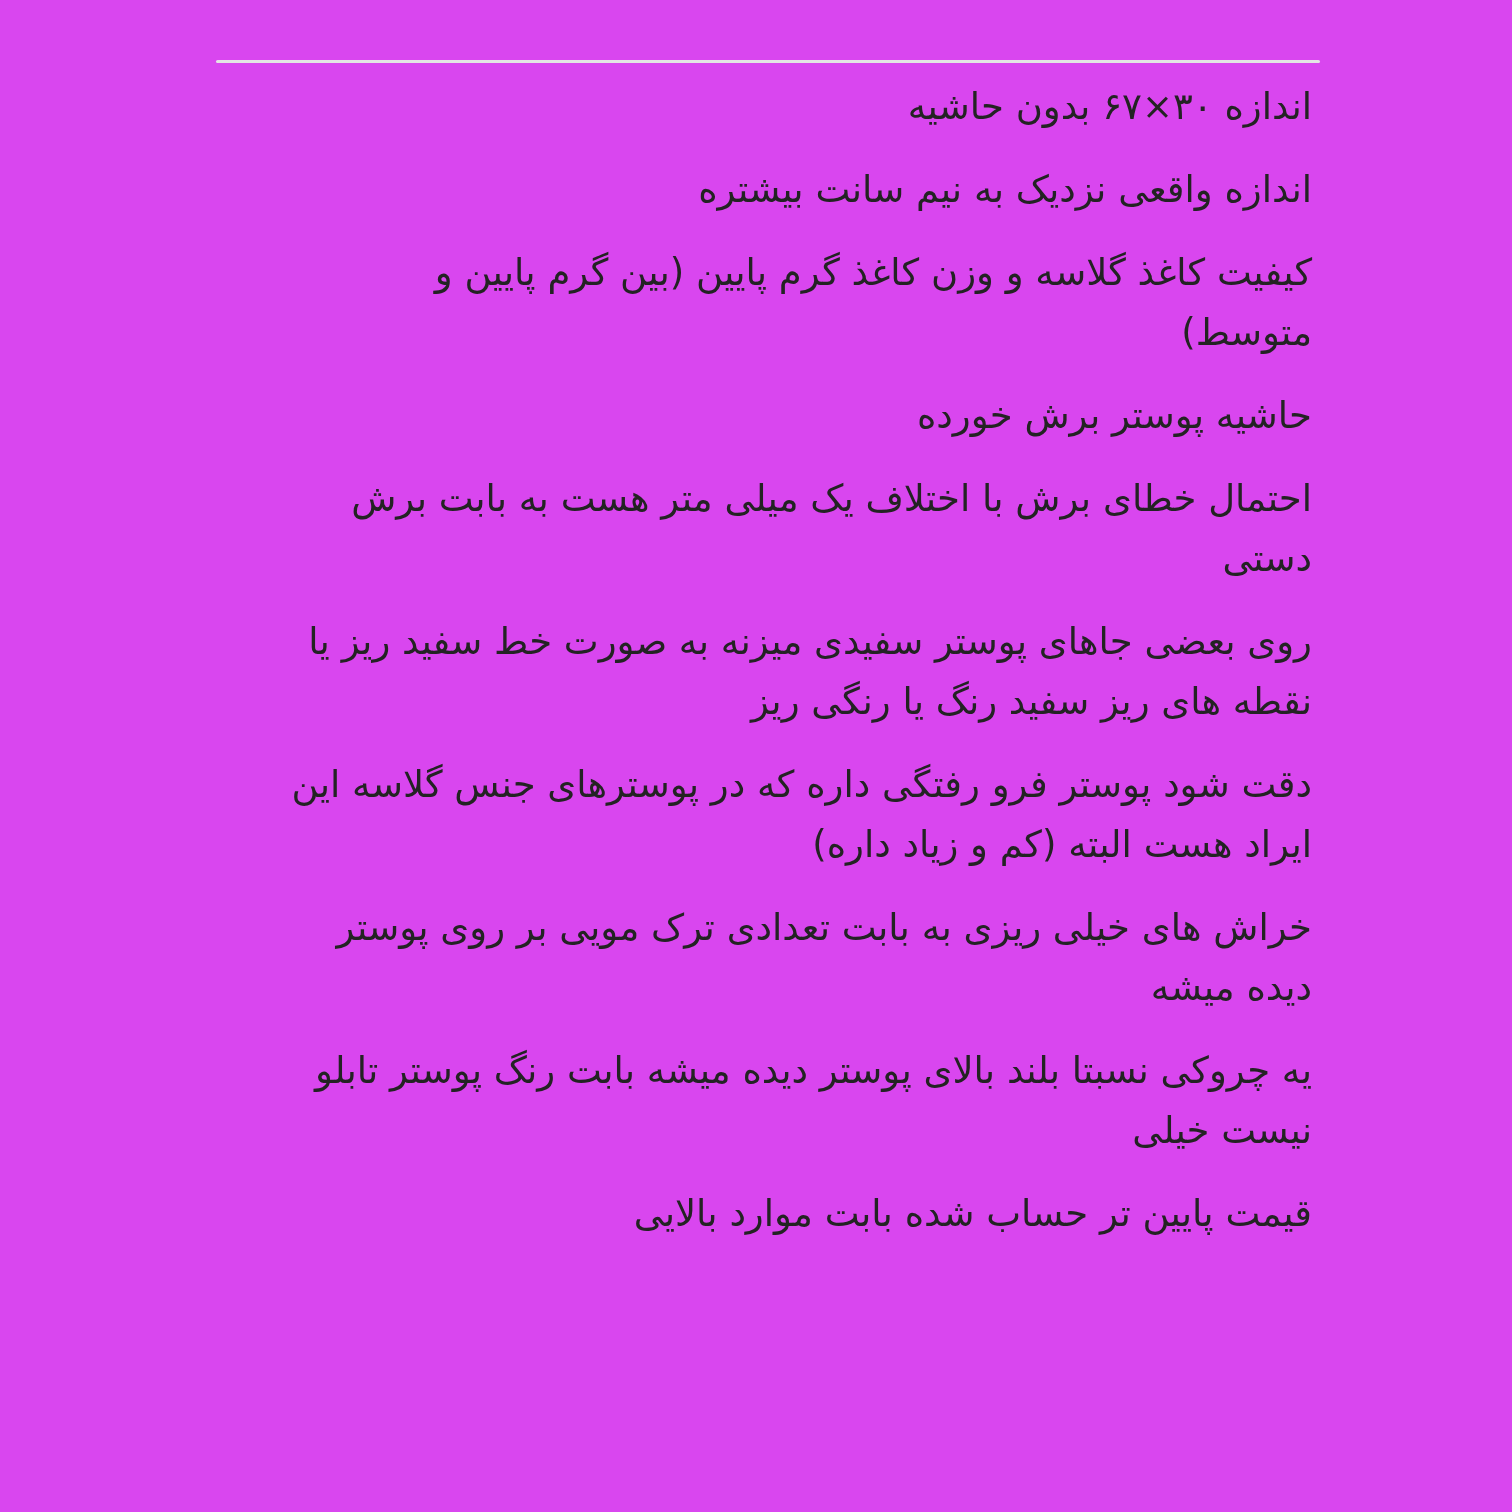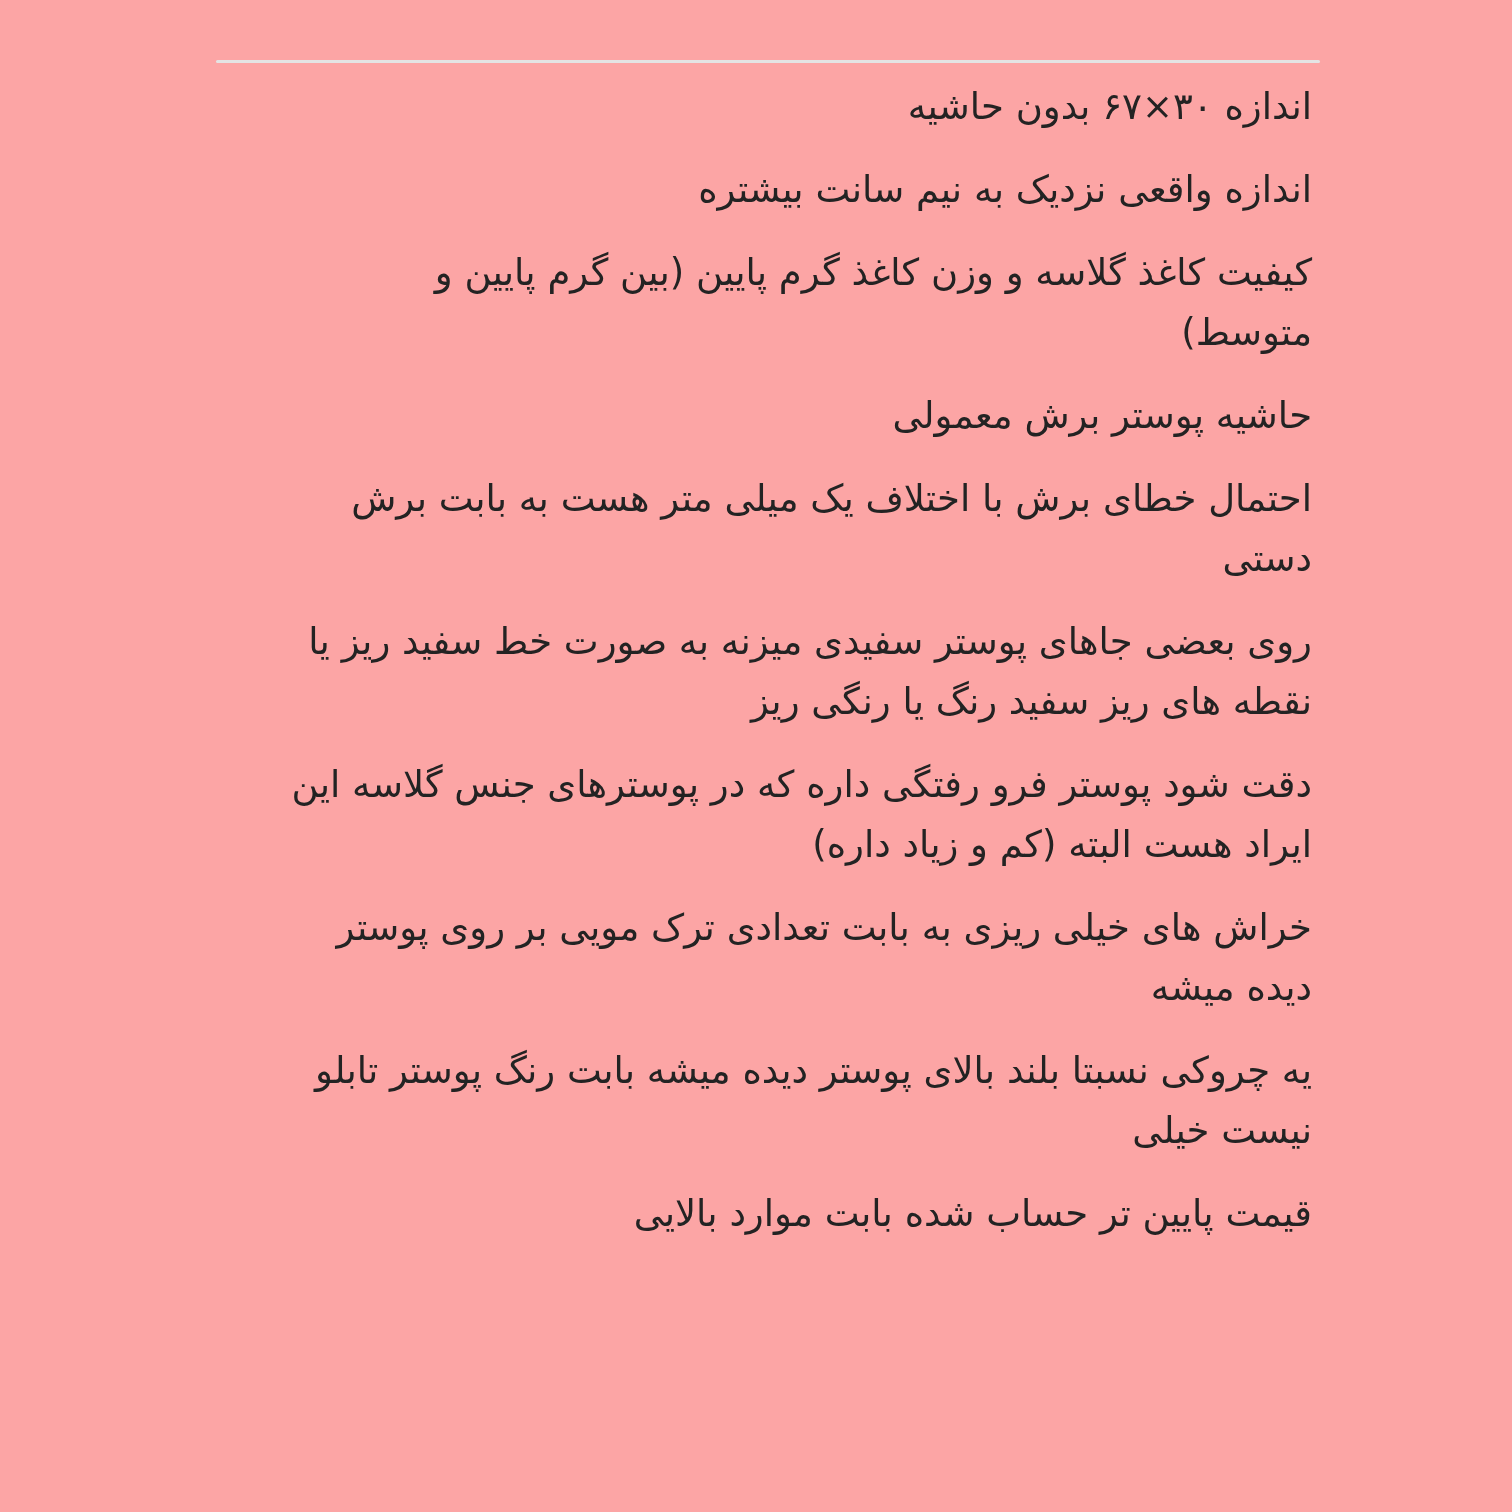--- a/index.html
+++ b/index.html
@@ -4,21 +4,21 @@
 <style>
   html, body {
     margin: 0;
     padding: 0;
     background: #ffffff;
   }
   .page {
     position: relative;
     width: 1512px;
     height: 1512px;
-    background: #fca5a5;
+    background: #d946ef;
     overflow: hidden;
     font-family: "DejaVu Sans", sans-serif;
   }
   .divider {
     position: absolute;
     top: 60px;
     left: 216px;
     width: 1104px;
     height: 3px;
     background: #e4e4e4;
@@ -46,21 +46,21 @@
 </head>
 <body>
 
 <div class="page">
   <div class="divider"></div>
   <div class="text-block">
     <p class="para">اندازه ۳۰×۶۷ بدون حاشیه</p>
     <p class="para">اندازه واقعی نزدیک به نیم سانت بیشتره</p>
     <p class="para">کیفیت کاغذ گلاسه و وزن کاغذ گرم پایین (بین گرم پایین و
 متوسط)</p>
-    <p class="para">حاشیه پوستر برش معمولی</p>
+    <p class="para">حاشیه پوستر برش خورده</p>
     <p class="para">احتمال خطای برش با اختلاف یک میلی متر هست به بابت برش
 دستی</p>
     <p class="para">روی بعضی جاهای پوستر سفیدی میزنه به صورت خط سفید ریز یا
 نقطه های ریز سفید رنگ یا رنگی ریز</p>
     <p class="para">دقت شود پوستر فرو رفتگی داره که در پوسترهای جنس گلاسه این
 ایراد هست البته (کم و زیاد داره)</p>
     <p class="para">خراش های خیلی ریزی به بابت تعدادی ترک مویی بر روی پوستر
 دیده میشه</p>
     <p class="para">یه چروکی نسبتا بلند بالای پوستر دیده میشه بابت رنگ پوستر تابلو
 نیست خیلی</p>

